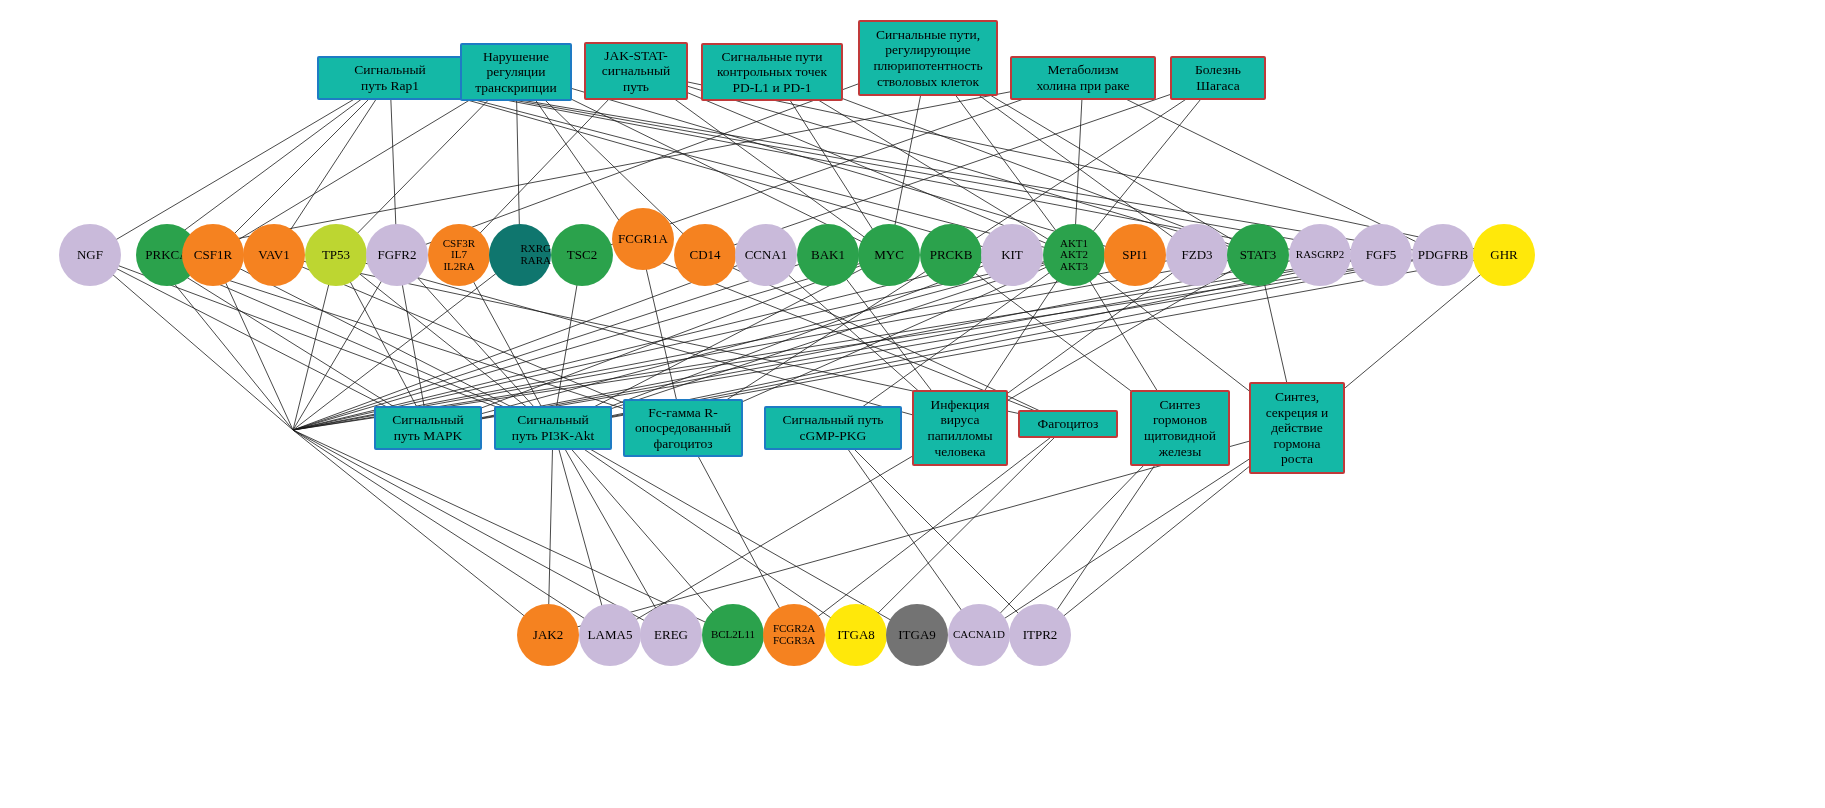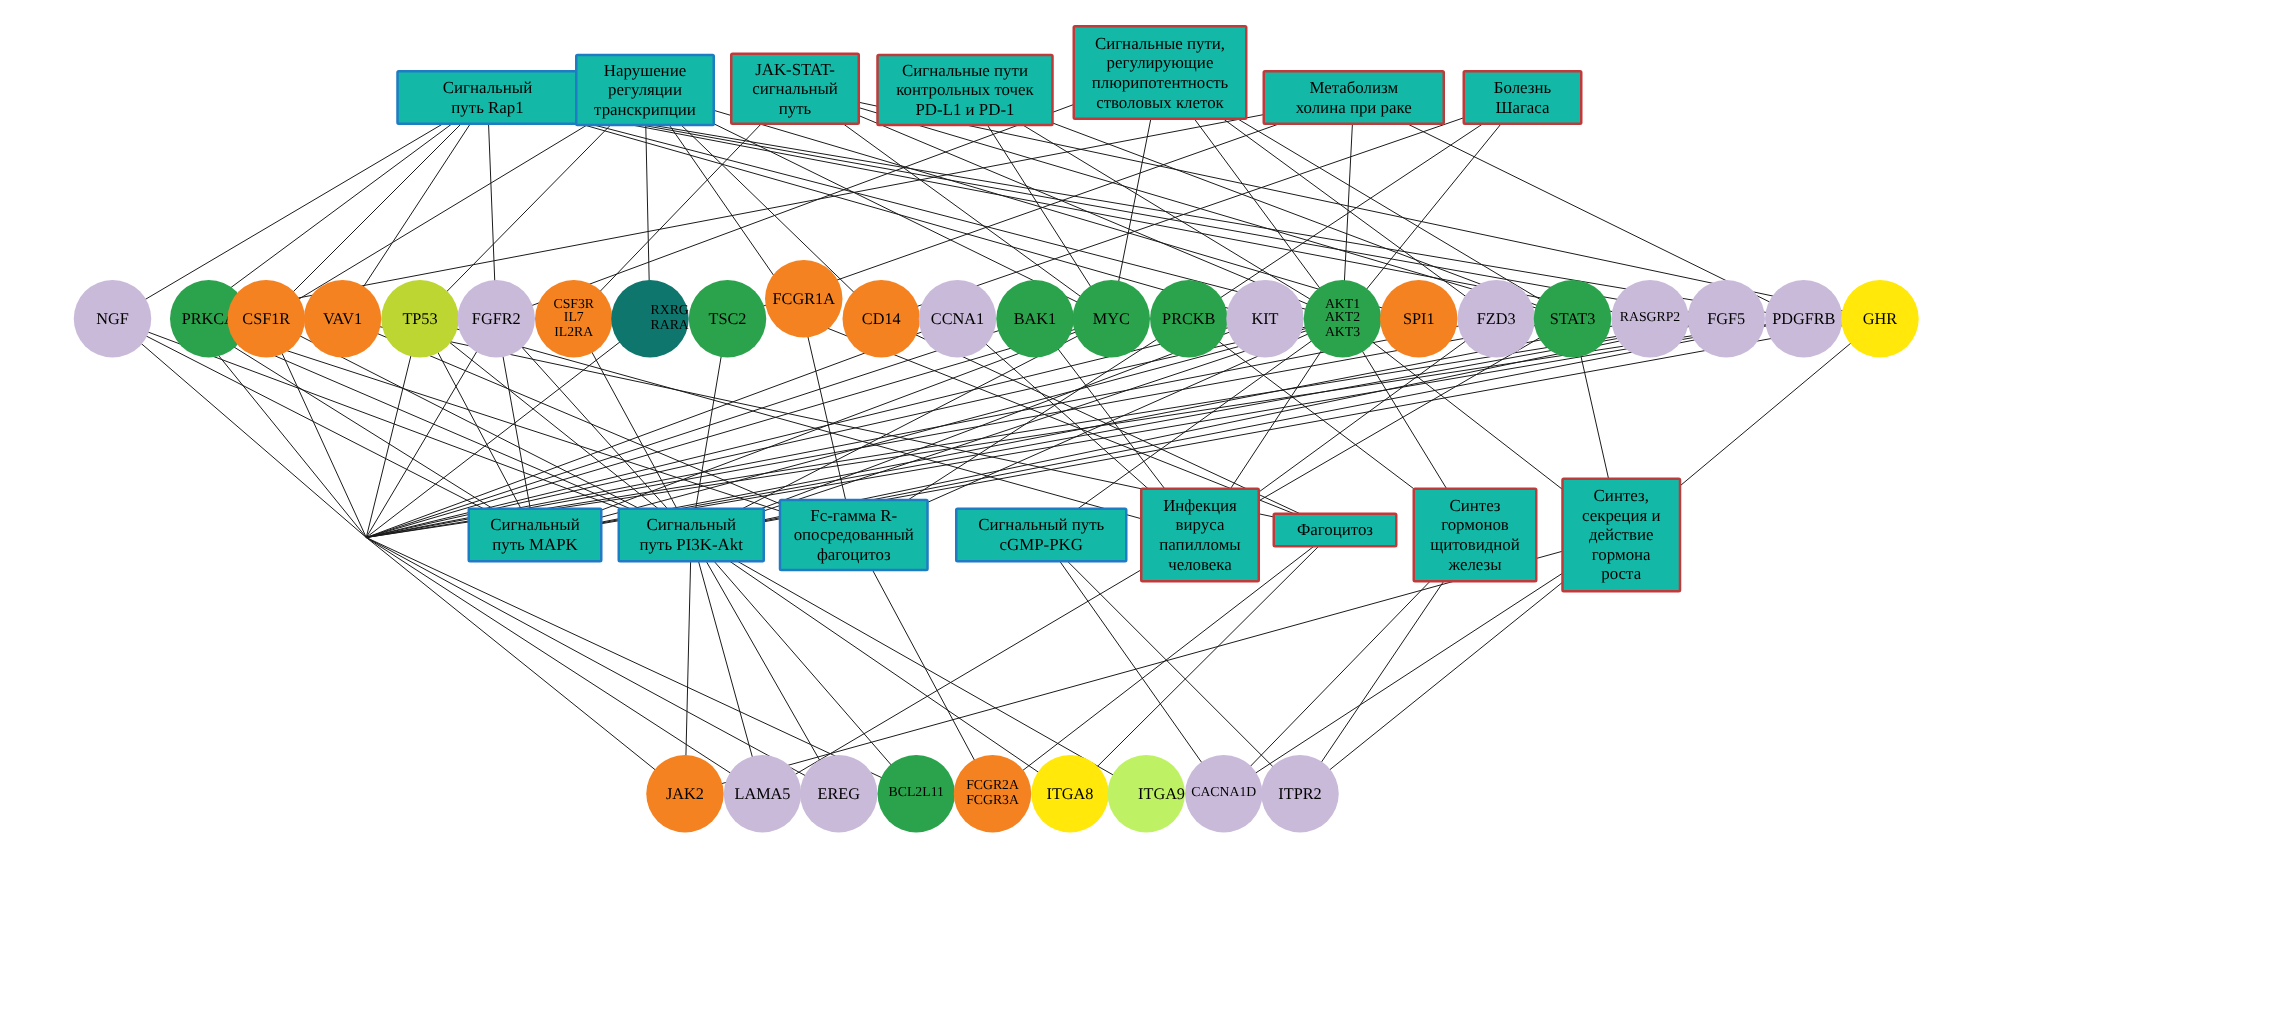--- a/index.html
+++ b/index.html
@@ -233,17 +233,17 @@
       <div class="gene" style="left: 1350px; top: 224px; background: rgb(201, 186, 218);"><span>FGF5</span></div>
       <div class="gene" style="left: 1412px; top: 224px; background: rgb(201, 186, 218);"><span>PDGFRB</span></div>
       <div class="gene" style="left: 1473px; top: 224px; background: rgb(255, 232, 10); align-items: center;"><span>GHR</span></div>
       <div class="gene" style="left: 517px; top: 604px; background: rgb(245, 130, 32);"><span>JAK2</span></div>
       <div class="gene" style="left: 579px; top: 604px; background: rgb(201, 186, 218);"><span>LAMA5</span></div>
       <div class="gene" style="left: 640px; top: 604px; background: rgb(201, 186, 218);"><span>EREG</span></div>
       <div class="gene" style="left: 702px; top: 604px; background: rgb(43, 162, 76); font-size: 11px;"><span>BCL2L11</span></div>
       <div class="gene" style="left: 763px; top: 604px; background: rgb(245, 130, 32); font-size: 11px;"><span>FCGR2A
 FCGR3A</span></div>
       <div class="gene" style="left: 825px; top: 604px; background: rgb(255, 232, 10);"><span>ITGA8</span></div>
-      <div class="gene" style="left: 886px; top: 604px; background: #bef264; justify-content: flex-end;"><span>ITGA9</span></div>
+      <div class="gene" style="left: 886px; top: 604px; background: #737373;"><span>ITGA9</span></div>
       <div class="gene" style="left: 948px; top: 604px; background: rgb(201, 186, 218); font-size: 11px;"><span>CACNA1D</span></div>
       <div class="gene" style="left: 1009px; top: 604px; background: rgb(201, 186, 218);"><span>ITPR2</span></div>
     </div>
 </div>
 
 </body></html>

